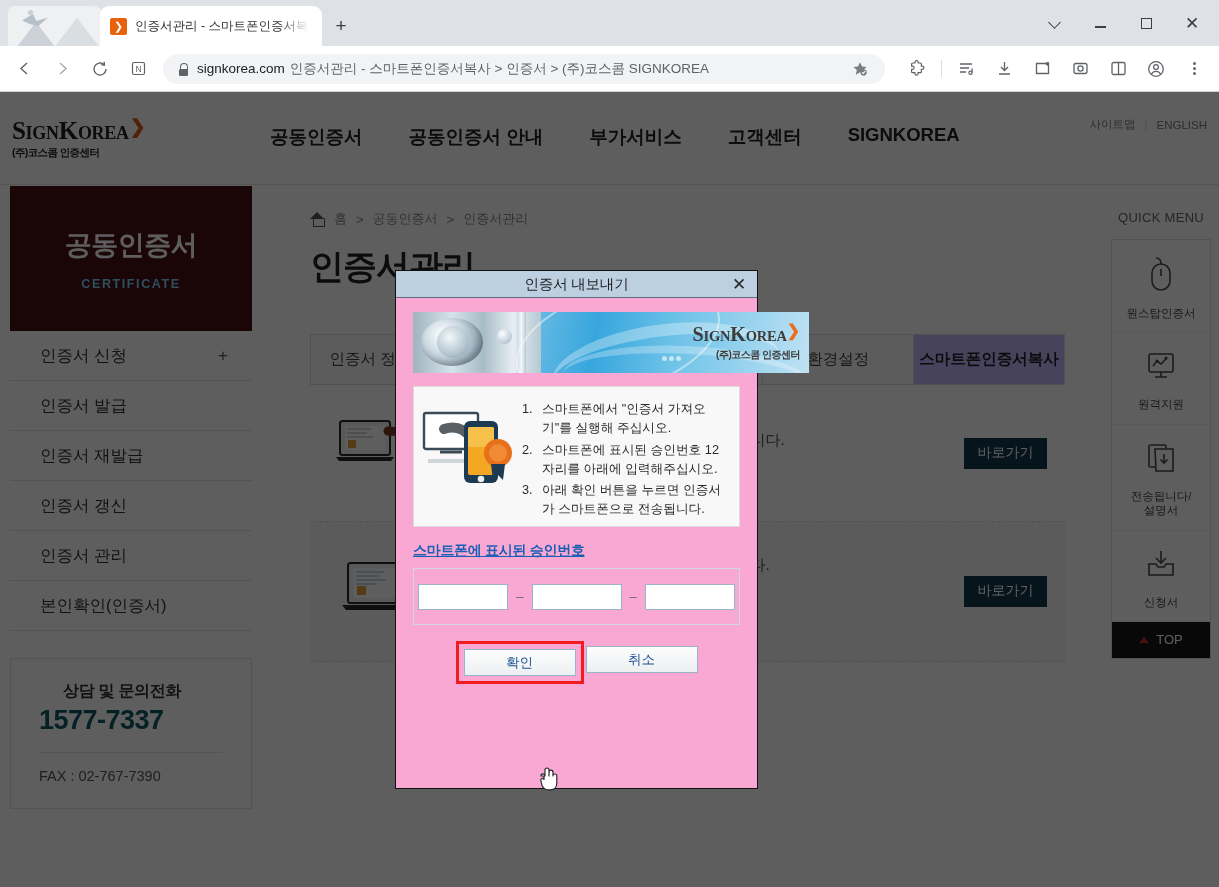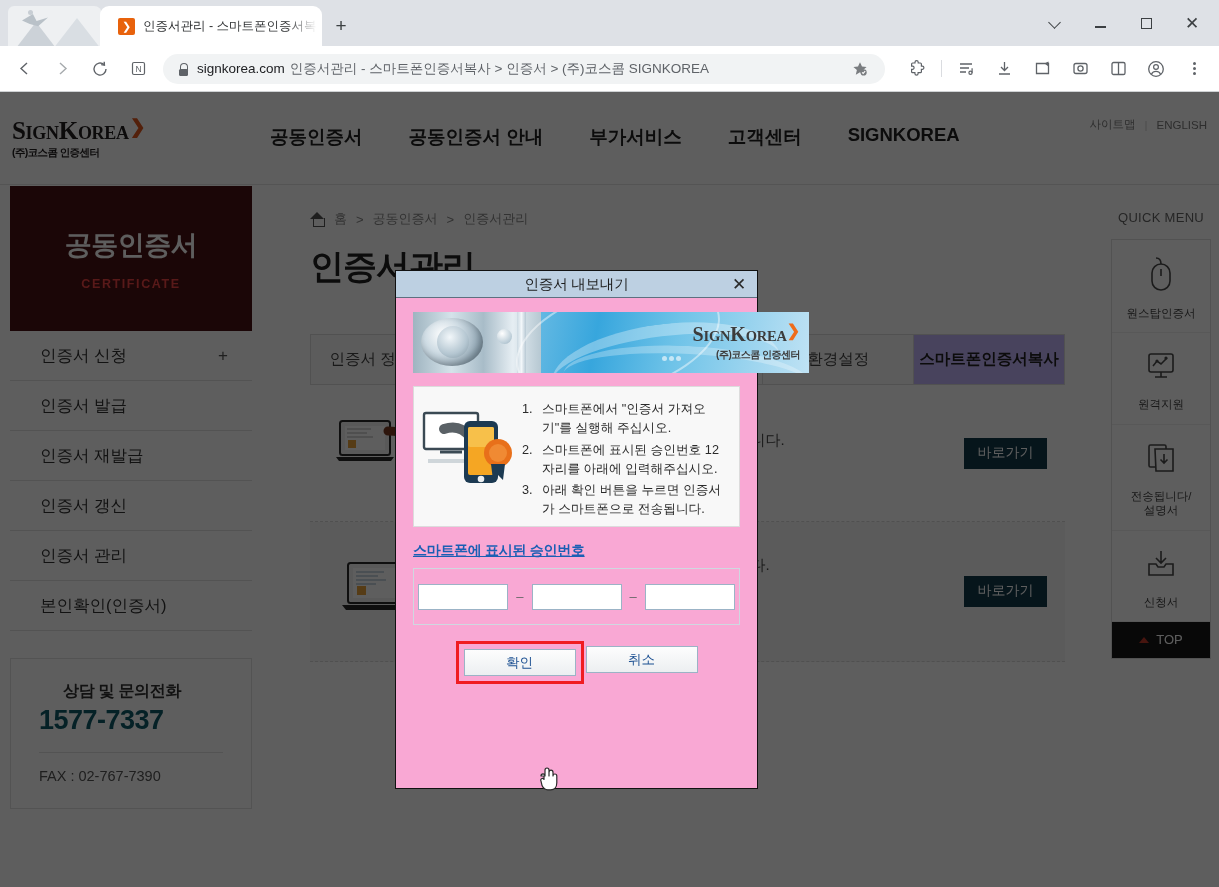--- a/index.html
+++ b/index.html
@@ -30,21 +30,21 @@
     background: #d9dee3; clip-path: polygon(50% 0, 100% 100%, 0 100%); }
   .bird { position: absolute; left: 14px; top: 8px; width: 26px; height: 16px;
     background: #b9c1c8;
     clip-path: polygon(0 40%, 42% 0, 56% 44%, 100% 22%, 62% 76%, 30% 62%); }
   .bird2 { position: absolute; left: 20px; top: 4px; width: 5px; height: 5px;
     background: #c8ced4; border-radius: 50%; }
 
   .tab {
     position: absolute; left: 100px; top: 6px; width: 222px; height: 40px;
     background: #fff; border-top-left-radius: 9px; border-top-right-radius: 9px;
-    display: flex; align-items: center; padding: 0 18px; overflow: hidden;
+    display: flex; align-items: center; padding: 0 10px; overflow: hidden;
   }
   .tab-favicon {
     width: 17px; height: 17px; background: #e8620c; border-radius: 2px;
     flex: 0 0 auto; margin-right: 8px; position: relative;
   }
   .tab-favicon::after {
     content: "\276F"; position: absolute; left: 0; top: 0; width: 17px; height: 17px;
     color: #fff; font-size: 11px; line-height: 17px; text-align: center; font-weight: bold;
   }
   .tab-title {
@@ -123,21 +123,21 @@
   .util span { font-size: 11.5px; color: #7b7b7b; white-space: nowrap; }
   .util .bar { color: #cfcfcf; }
 
   
   .sidebar { position: absolute; left: 10px; top: 94px; width: 242px; }
   .side-hero {
     height: 145px; background: #4a1213; display: flex; flex-direction: column;
     align-items: center; justify-content: center;
   }
   .side-hero-t { font-size: 27px; font-weight: bold; color: #fff; letter-spacing: -0.5px; }
-  .side-hero-s { font-size: 12.5px; font-weight: bold; color: #ef4444; letter-spacing: 1.6px; margin-top: 14px; }
+  .side-hero-s { font-size: 12.5px; font-weight: bold; color: #7dd3fc; letter-spacing: 1.6px; margin-top: 14px; }
   .side-item {
     height: 50px; border-bottom: 1px solid #e2e2e2; display: flex; align-items: center;
     justify-content: space-between; padding: 0 24px 0 30px;
     font-size: 16.5px; color: #333; cursor: pointer;
   }
   .side-item .plus { font-size: 17px; color: #555; }
   .side-contact {
     margin-top: 27px; border: 1px solid #e2e2e2; padding: 22px 28px 24px 28px;
   }
   .sc-label { font-size: 16px; font-weight: bold; color: #333; letter-spacing: -0.3px; margin-left: 24px; }

